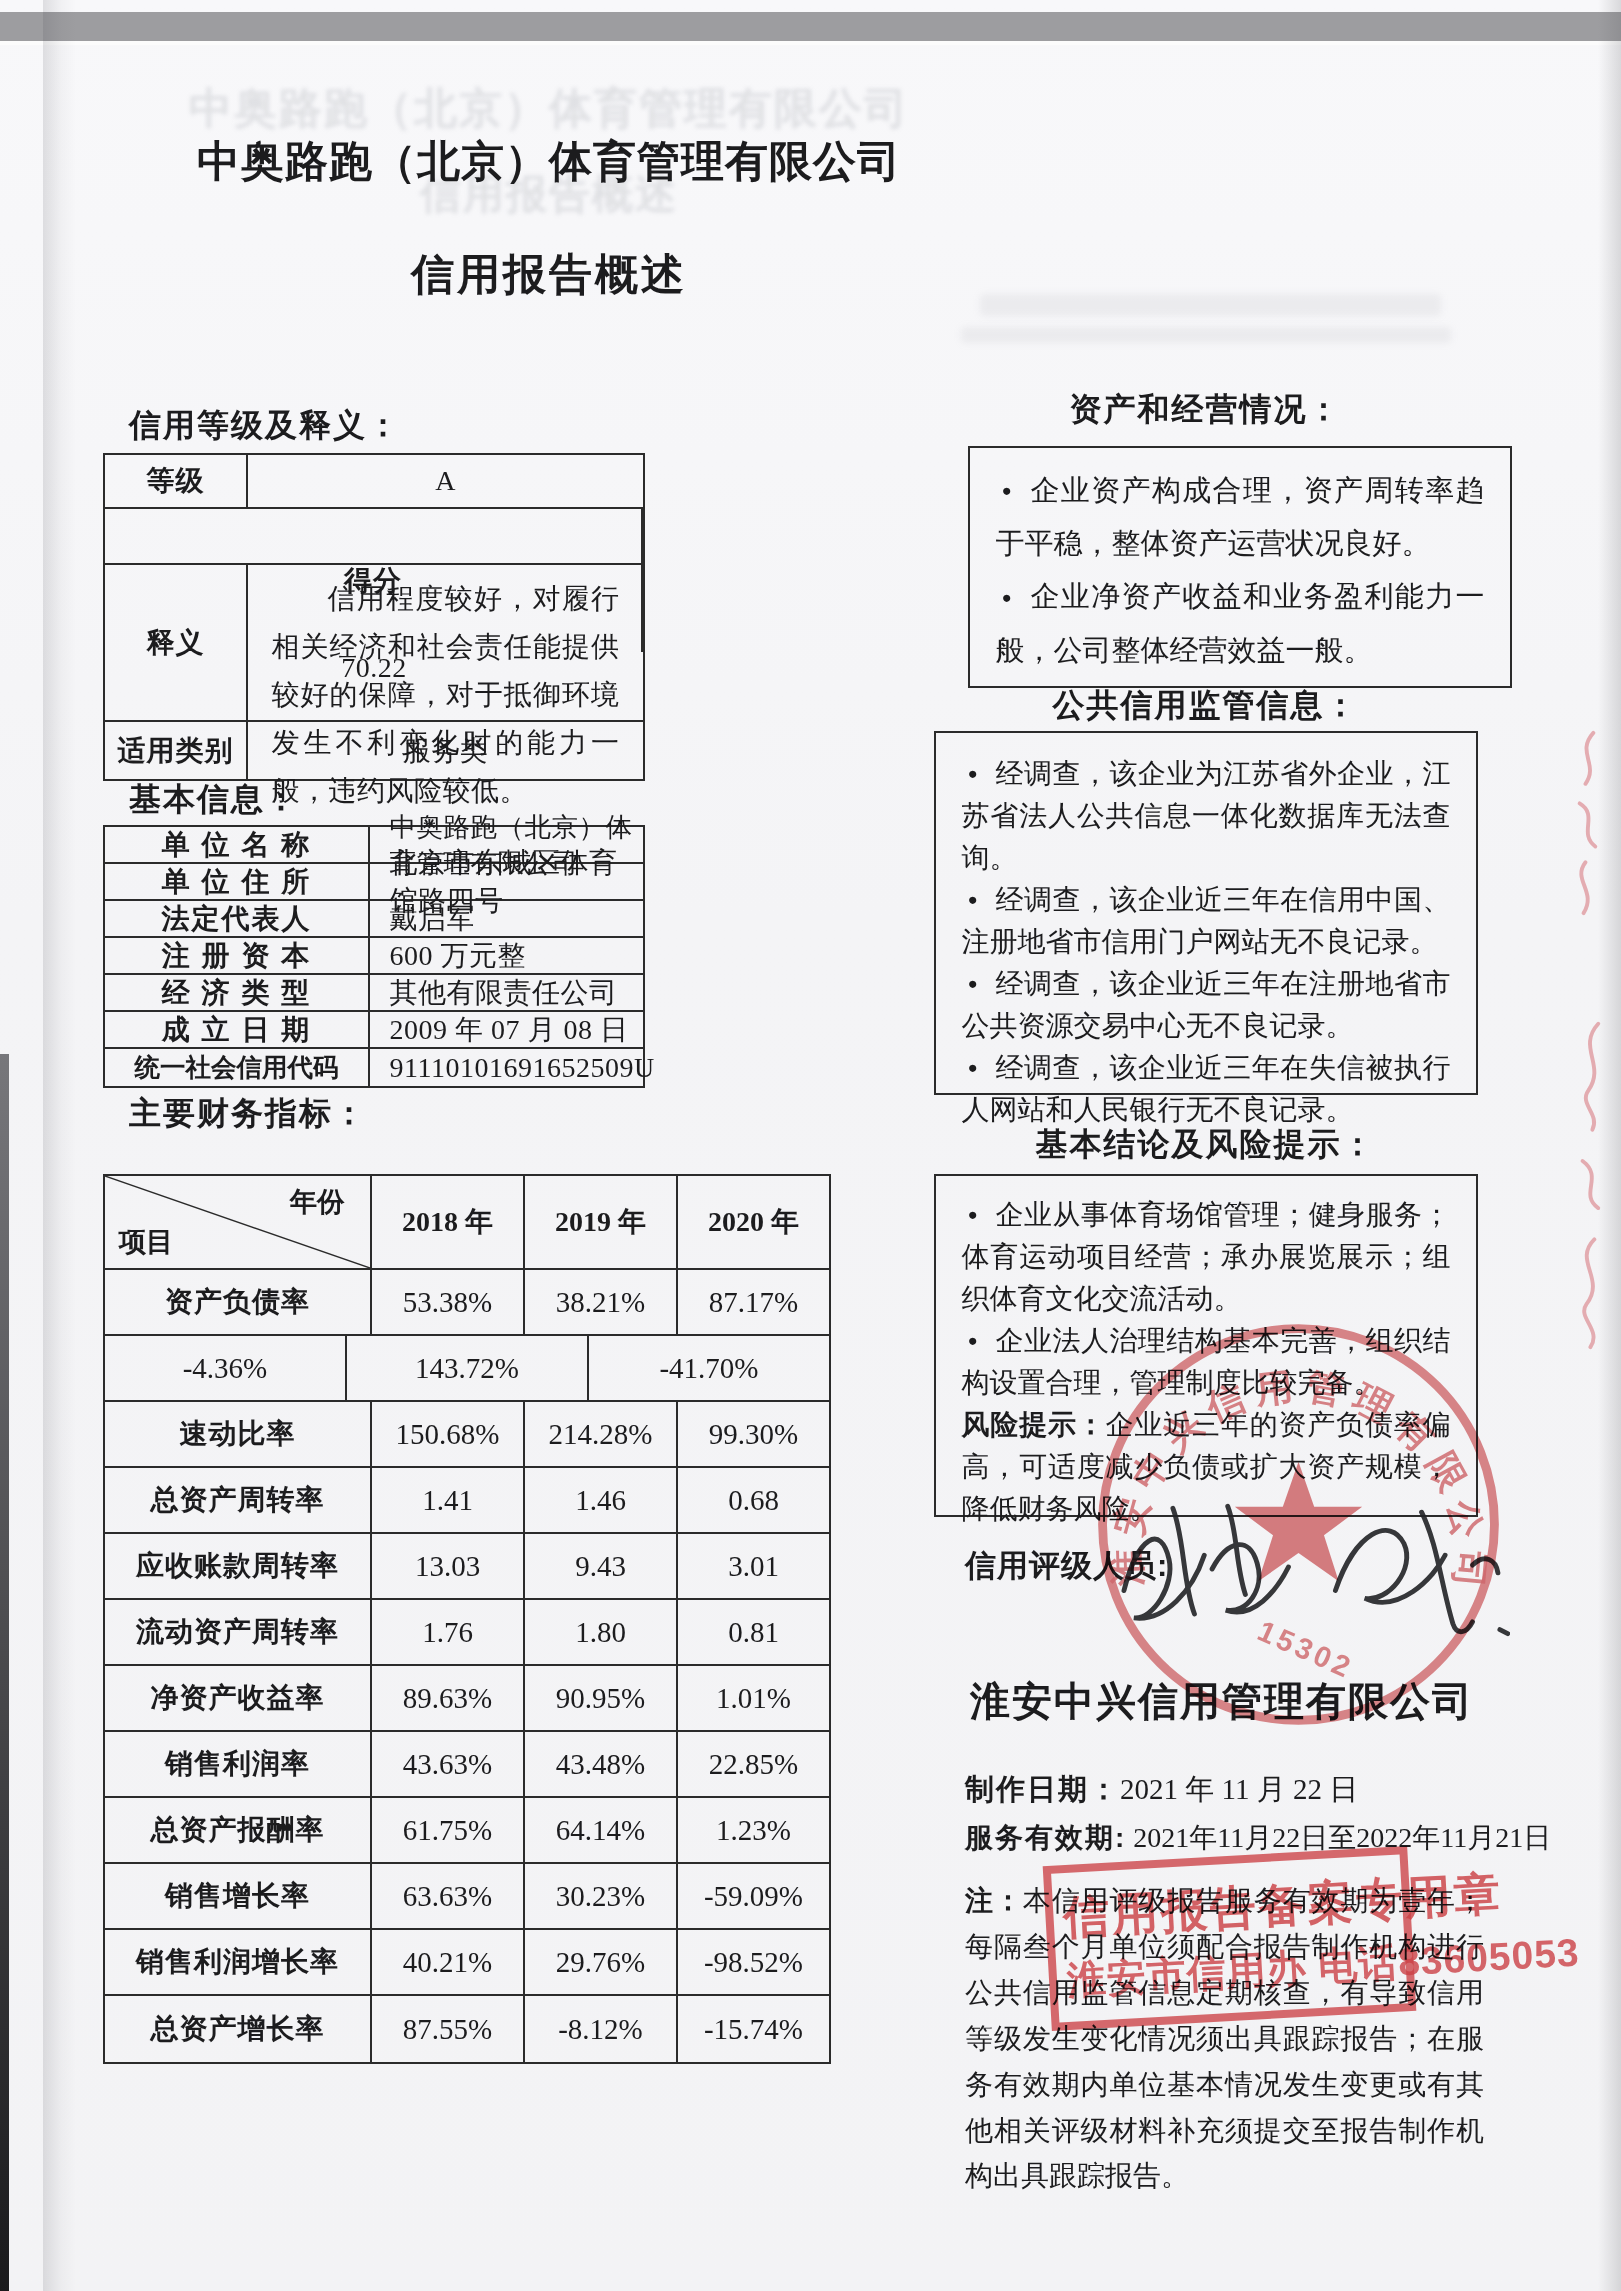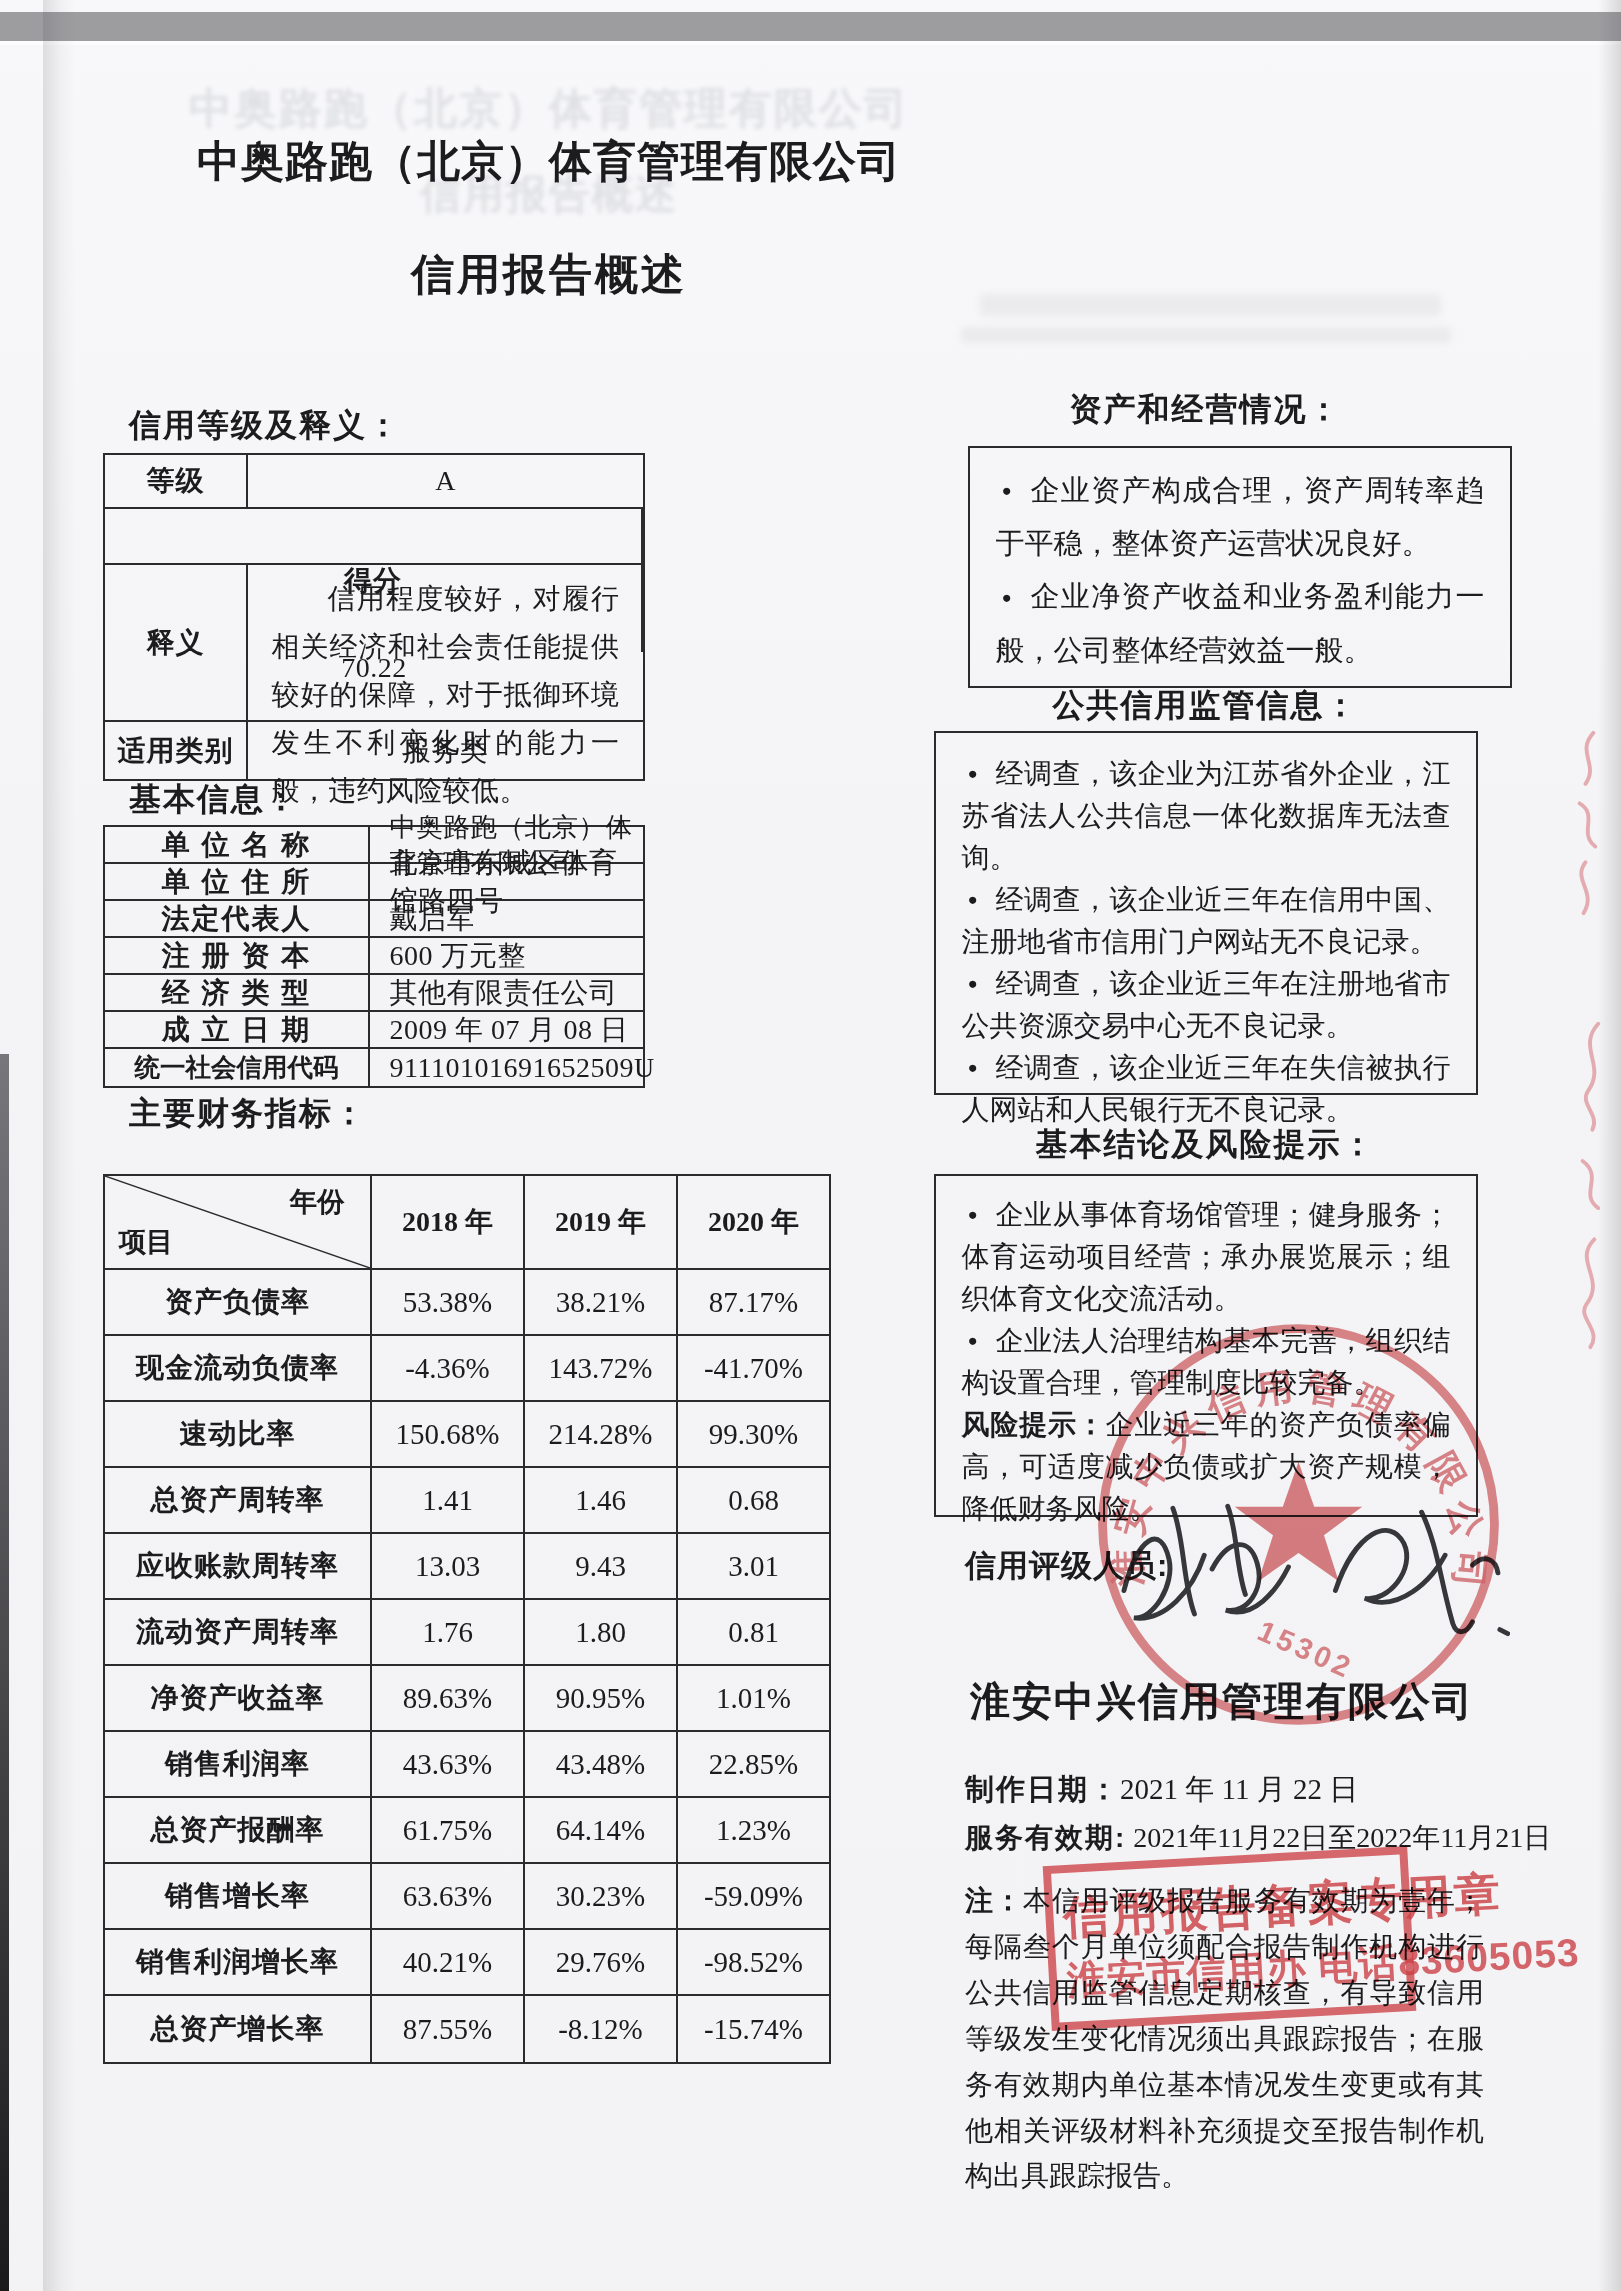--- a/index.html
+++ b/index.html
@@ -185,21 +185,20 @@
       <div class="fin-col">2020 年</div>
     </div>
 
     <div class="fin-row">
       <div class="fin-label">资产负债率</div>
       <div class="fin-cell">53.38%</div>
       <div class="fin-cell">38.21%</div>
       <div class="fin-cell">87.17%</div>
     </div>
     <div class="fin-row">
-      <div class="fin-label">现金流动负债率</div>
       <div class="fin-cell">-4.36%</div>
       <div class="fin-cell">143.72%</div>
       <div class="fin-cell">-41.70%</div>
     </div>
     <div class="fin-row">
       <div class="fin-label">速动比率</div>
       <div class="fin-cell">150.68%</div>
       <div class="fin-cell">214.28%</div>
       <div class="fin-cell">99.30%</div>
     </div>

